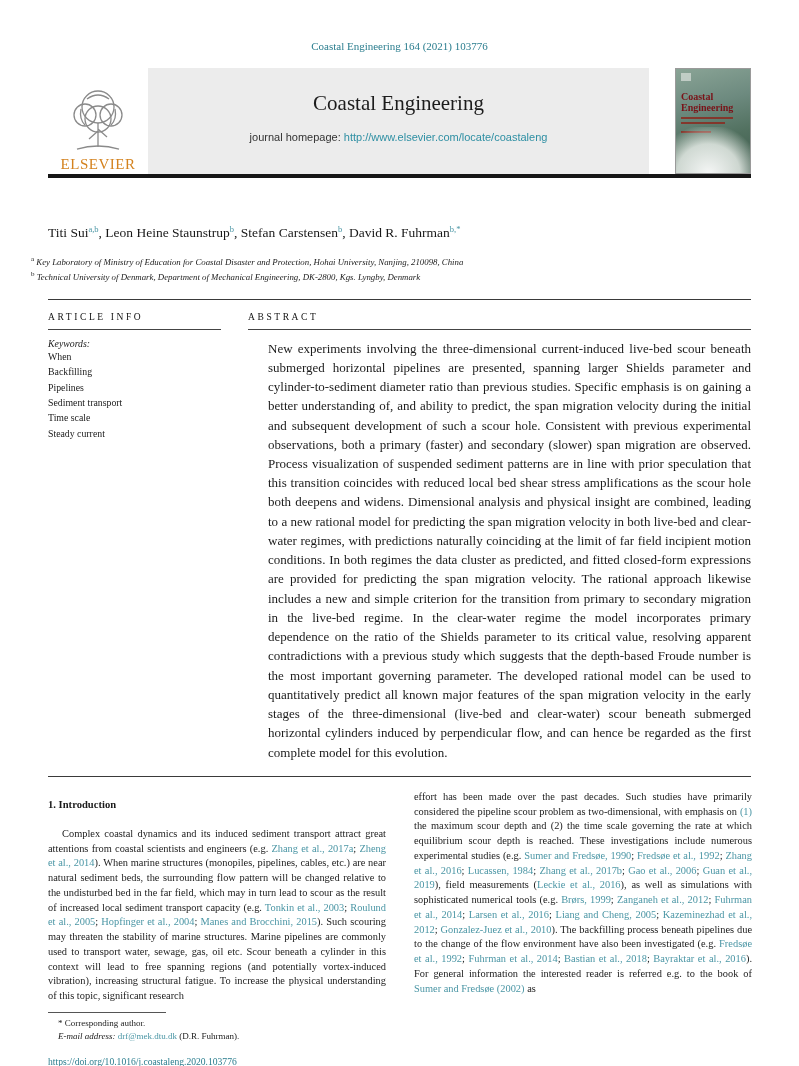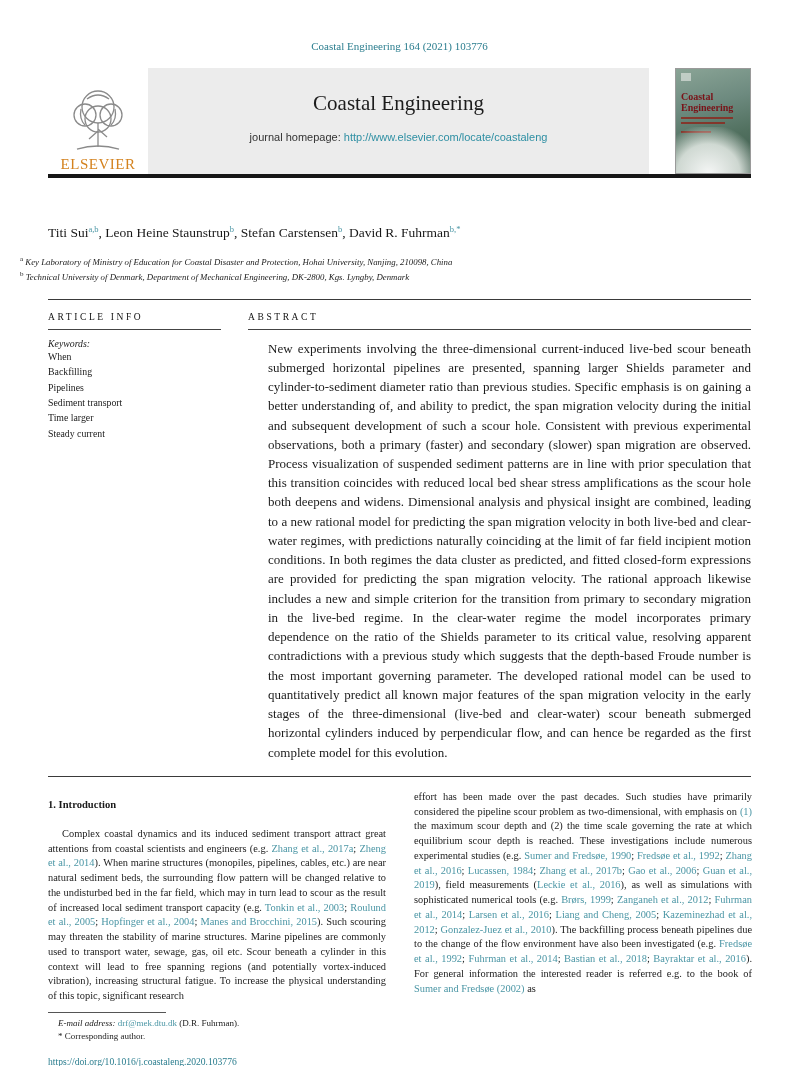--- a/index.html
+++ b/index.html
@@ -30,21 +30,21 @@
 
   
   .title-row{ margin:28px 48px 0; display:flex; justify-content:space-between; align-items:flex-start; }
   .article-title{ width:600px; font-size:20px; font-weight:400; line-height:1.4; color:#141414; }
   .check-badge{ width:72px; height:48px; border:1px solid #c9c9c9; border-radius:6px; background:#fdfdfd; display:flex; flex-direction:column; align-items:center; justify-content:center; margin-top:4px; box-shadow:0 0 2px rgba(0,0,0,.08); }
   .badge-text{ font-family:"Liberation Sans", sans-serif; font-size:7.5px; color:#777; line-height:1.25; text-align:center; margin-top:2px; }
 
   
   .authors{ margin:17px 48px 0; font-size:13.5px; color:#181818; }
   .authors sup{ font-size:8.5px; color:#4b96a5; }
-  .affiliations{ margin:13px 20px 0; font-size:8.8px; font-style:italic; line-height:1.55; color:#222; }
+  .affiliations{ margin:13px 31px 0; font-size:8.8px; font-style:italic; line-height:1.55; color:#222; }
   .affiliations sup{ font-style:normal; font-size:7px; }
 
   .rule-full{ border:0; border-top:1px solid #3a3a3a; margin:14px 48px 0; }
 
   
   .info-abstract{ margin:0 48px; display:flex; }
   .col-info{ width:200px; padding-right:27px; flex:none; }
   .col-abs{ flex:1; }
   .sec-head{ font-size:9.5px; letter-spacing:2.6px; color:#111; padding:12px 0 7px; }
   .head-rule{ border:0; border-top:1px solid #444; }
@@ -128,21 +128,21 @@
   <div class="info-abstract">
     <div class="col-info">
       <div class="sec-head">ARTICLE INFO</div>
       <hr class="head-rule">
       <div class="kw-label">Keywords:</div>
       <div class="kw-list">
           <div>When</div>
           <div>Backfilling</div>
           <div>Pipelines</div>
           <div>Sediment transport</div>
-          <div>Time larger</div>
+          <div>Time scale</div>
           <div>Steady current</div>
         </div>
     </div>
     <div class="col-abs">
       <div class="sec-head">ABSTRACT</div>
       <hr class="head-rule">
       <p class="abs-text">New experiments involving the three-dimensional current-induced live-bed scour beneath submerged horizontal pipelines are presented, spanning larger Shields parameter and cylinder-to-sediment diameter ratio than previous studies. Specific emphasis is on gaining a better understanding of, and ability to predict, the span migration velocity during the initial and subsequent development of such a scour hole. Consistent with previous experimental observations, both a primary (faster) and secondary (slower) span migration are observed. Process visualization of suspended sediment patterns are in line with prior speculation that this transition coincides with reduced local bed shear stress amplifications as the scour hole both deepens and widens. Dimensional analysis and physical insight are combined, leading to a new rational model for predicting the span migration velocity in both live-bed and clear-water regimes, with predictions naturally coinciding at the limit of far field incipient motion conditions. In both regimes the data cluster as predicted, and fitted closed-form expressions are provided for predicting the span migration velocity. The rational approach likewise includes a new and simple criterion for the transition from primary to secondary migration in the live-bed regime. In the clear-water regime the model incorporates primary dependence on the ratio of the Shields parameter to its critical value, resolving apparent contradictions with a previous study which suggests that the depth-based Froude number is the most important governing parameter. The developed rational model can be used to quantitatively predict all known major features of the span migration velocity in the early stages of the three-dimensional (live-bed and clear-water) scour beneath submerged horizontal cylinders induced by perpendicular flow, and can hence be regarded as the first complete model for this evolution.</p>
     </div>
   </div>
 
@@ -153,22 +153,22 @@
       <h2 class="intro-head">1. Introduction</h2>
       <p class="indent"><span>Complex coastal dynamics and its induced sediment transport attract great attentions from coastal scientists and engineers (e.g. </span><span class="cite">Zhang et al., 2017a</span><span>; </span><span class="cite">Zheng et al., 2014</span><span>). When marine structures (monopiles, pipelines, cables, etc.) are near natural sediment beds, the surrounding flow pattern will be changed relative to the undisturbed bed in the far field, which may in turn lead to scour as the result of increased local sediment transport capacity (e.g. </span><span class="cite">Tonkin et al., 2003</span><span>; </span><span class="cite">Roulund et al., 2005</span><span>; </span><span class="cite">Hopfinger et al., 2004</span><span>; </span><span class="cite">Manes and Brocchini, 2015</span><span>). Such scouring may threaten the stability of marine structures. Marine pipelines are commonly used to transport water, sewage, gas, oil etc. Scour beneath a cylinder in this context will lead to free spanning regions (and potentially vortex-induced vibration), increasing structural fatigue. To increase the physical understanding of this topic, significant research</span></p>
     </div>
     <div class="bcol">
       <p><span>effort has been made over the past decades. Such studies have primarily considered the pipeline scour problem as two-dimensional, with emphasis on </span><span class="cite">(1)</span><span> the maximum scour depth and (2) the time scale governing the rate at which equilibrium scour depth is reached. These investigations include numerous experimental studies (e.g. </span><span class="cite">Sumer and Fredsøe, 1990</span><span>; </span><span class="cite">Fredsøe et al., 1992</span><span>; </span><span class="cite">Zhang et al., 2016</span><span>; </span><span class="cite">Lucassen, 1984</span><span>; </span><span class="cite">Zhang et al., 2017b</span><span>; </span><span class="cite">Gao et al., 2006</span><span>; </span><span class="cite">Guan et al., 2019</span><span>), field measurements (</span><span class="cite">Leckie et al., 2016</span><span>), as well as simulations with sophisticated numerical tools (e.g. </span><span class="cite">Brørs, 1999</span><span>; </span><span class="cite">Zanganeh et al., 2012</span><span>; </span><span class="cite">Fuhrman et al., 2014</span><span>; </span><span class="cite">Larsen et al., 2016</span><span>; </span><span class="cite">Liang and Cheng, 2005</span><span>; </span><span class="cite">Kazeminezhad et al., 2012</span><span>; </span><span class="cite">Gonzalez-Juez et al., 2010</span><span>). The backfilling process beneath pipelines due to the change of the flow environment have also been investigated (e.g. </span><span class="cite">Fredsøe et al., 1992</span><span>; </span><span class="cite">Fuhrman et al., 2014</span><span>; </span><span class="cite">Bastian et al., 2018</span><span>; </span><span class="cite">Bayraktar et al., 2016</span><span>). For general information the interested reader is referred e.g. to the book of </span><span class="cite">Sumer and Fredsøe (2002)</span><span> as</span></p>
     </div>
   </div>
 
   <div class="footnote">
     <hr class="fn-rule">
+    <div class="fn-line">* Corresponding author.</div>
     <div class="fn-line"><span class="it">E-mail address: </span><span class="cite">drf@mek.dtu.dk</span><span> (D.R. Fuhrman).</span></div>
-    <div class="fn-line">* Corresponding author.</div>
   </div>
 
   <div class="footer">
     <div class="doi">https://doi.org/10.1016/j.coastaleng.2020.103776</div>
     <div>Received 13 August 2019; Received in revised form 2 June 2020; Accepted 17 August 2020</div>
     <div>Available online 12 September 2020</div>
     <div>0378-3839/© 2020 Published by Elsevier B.V.</div>
   </div>
 
 </div>

